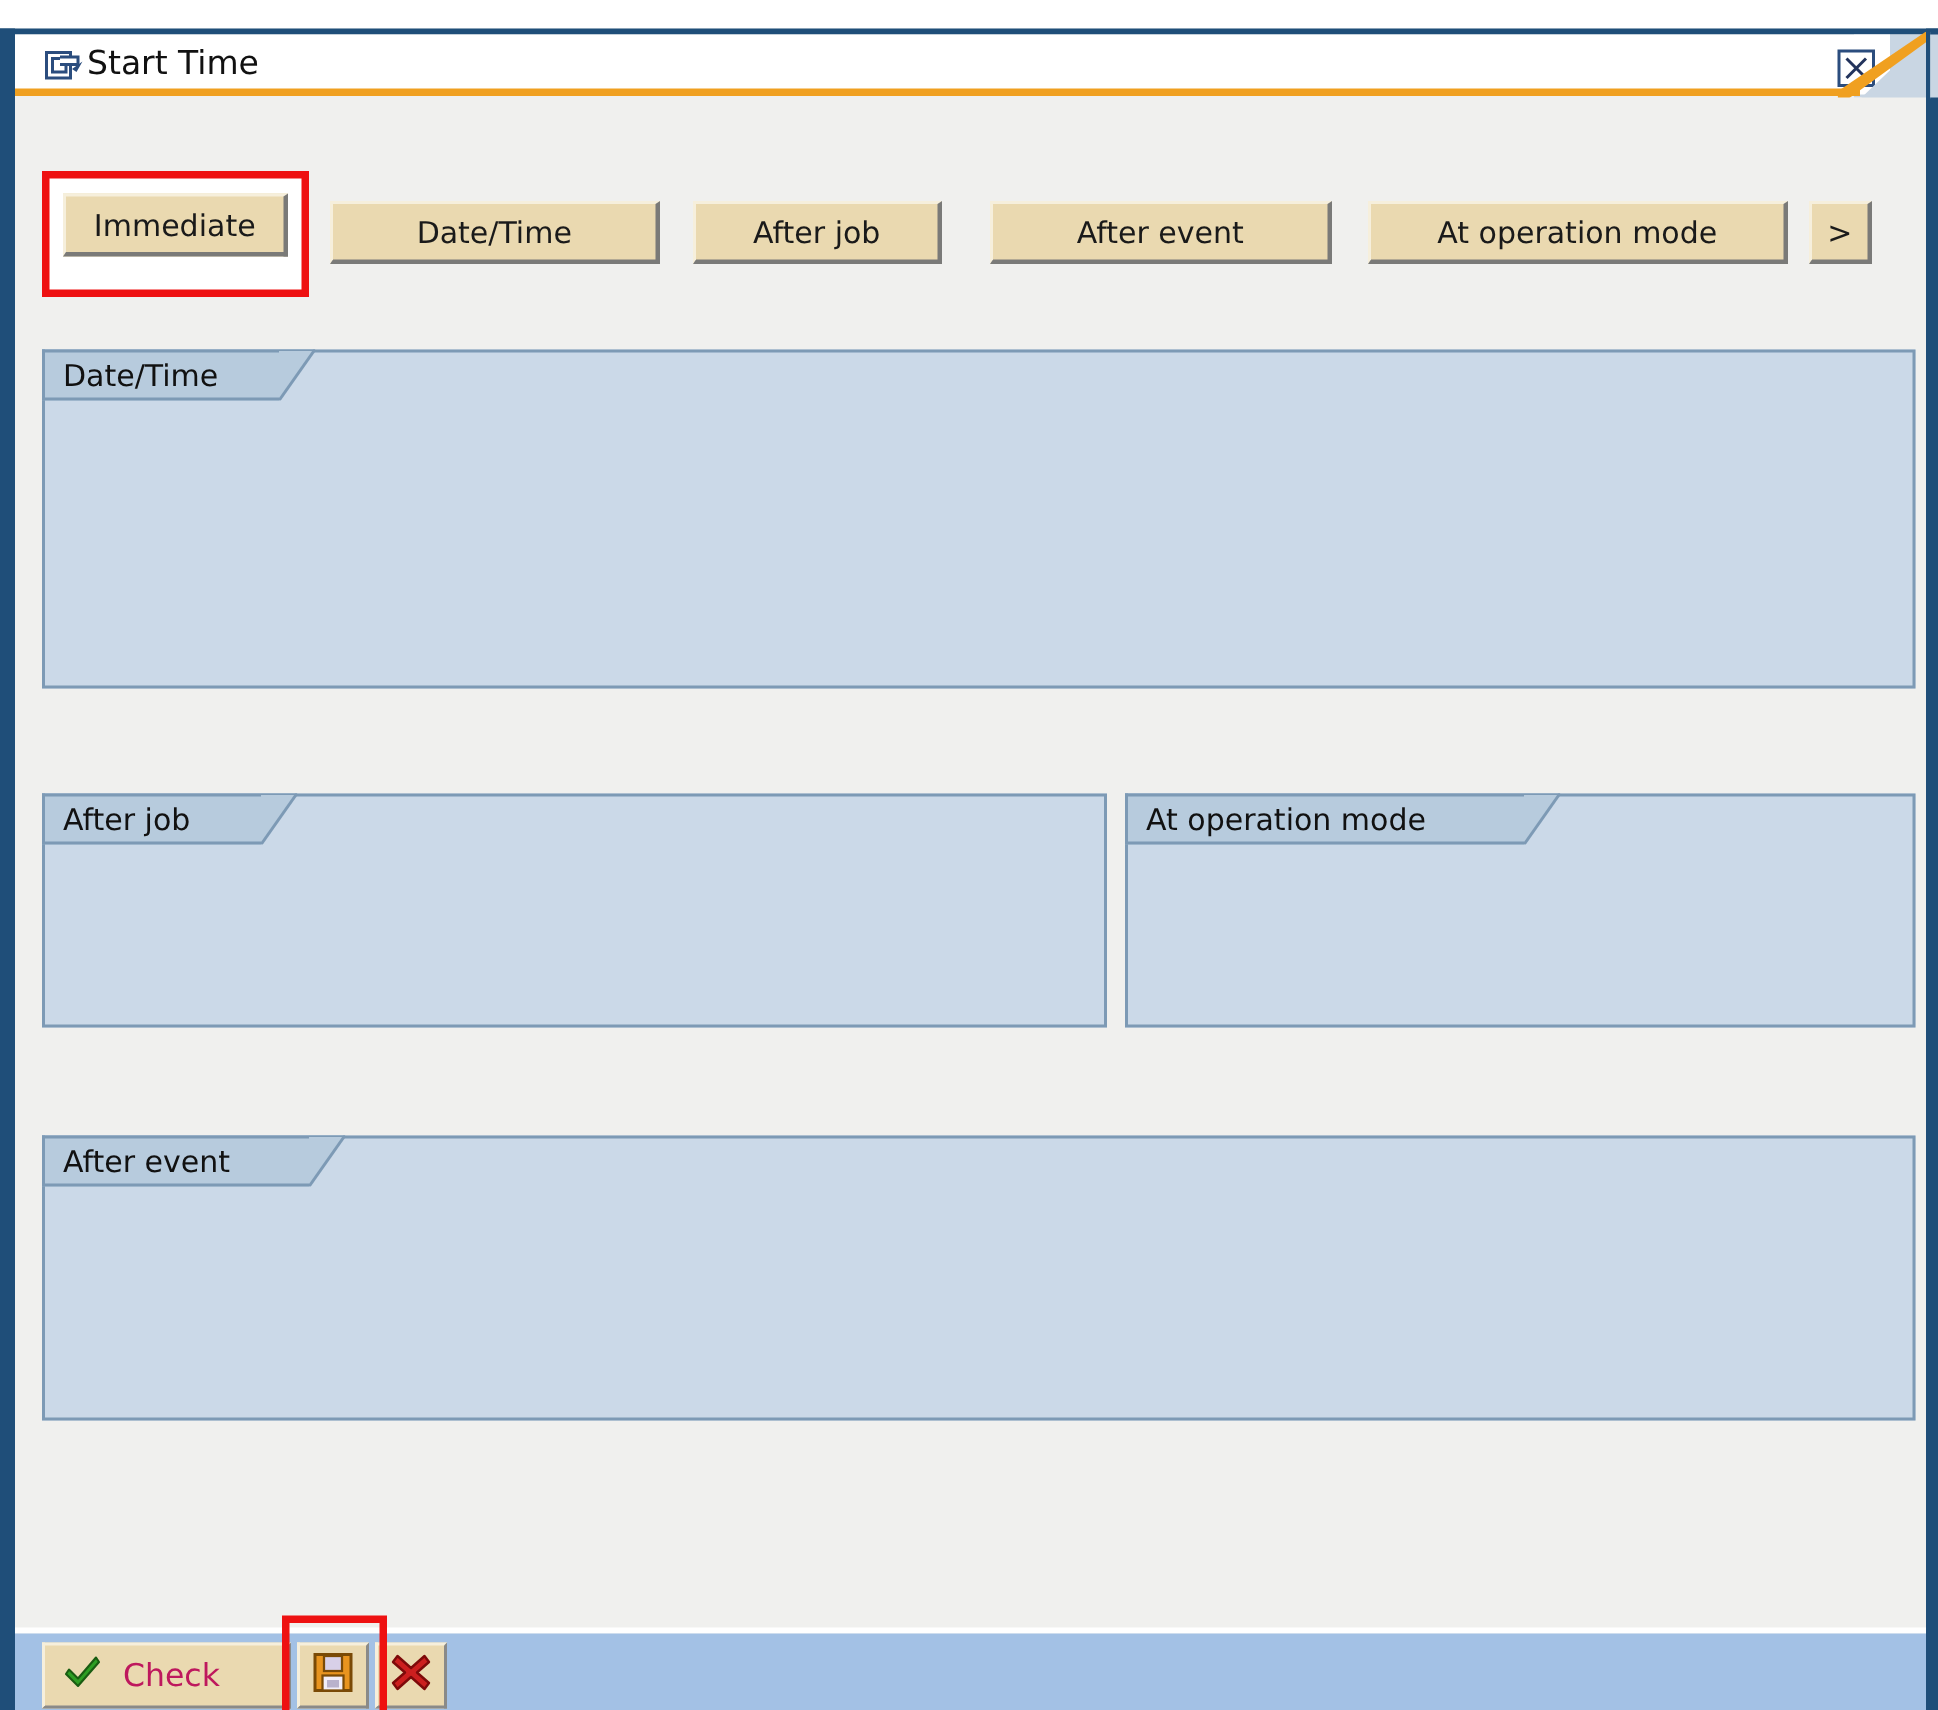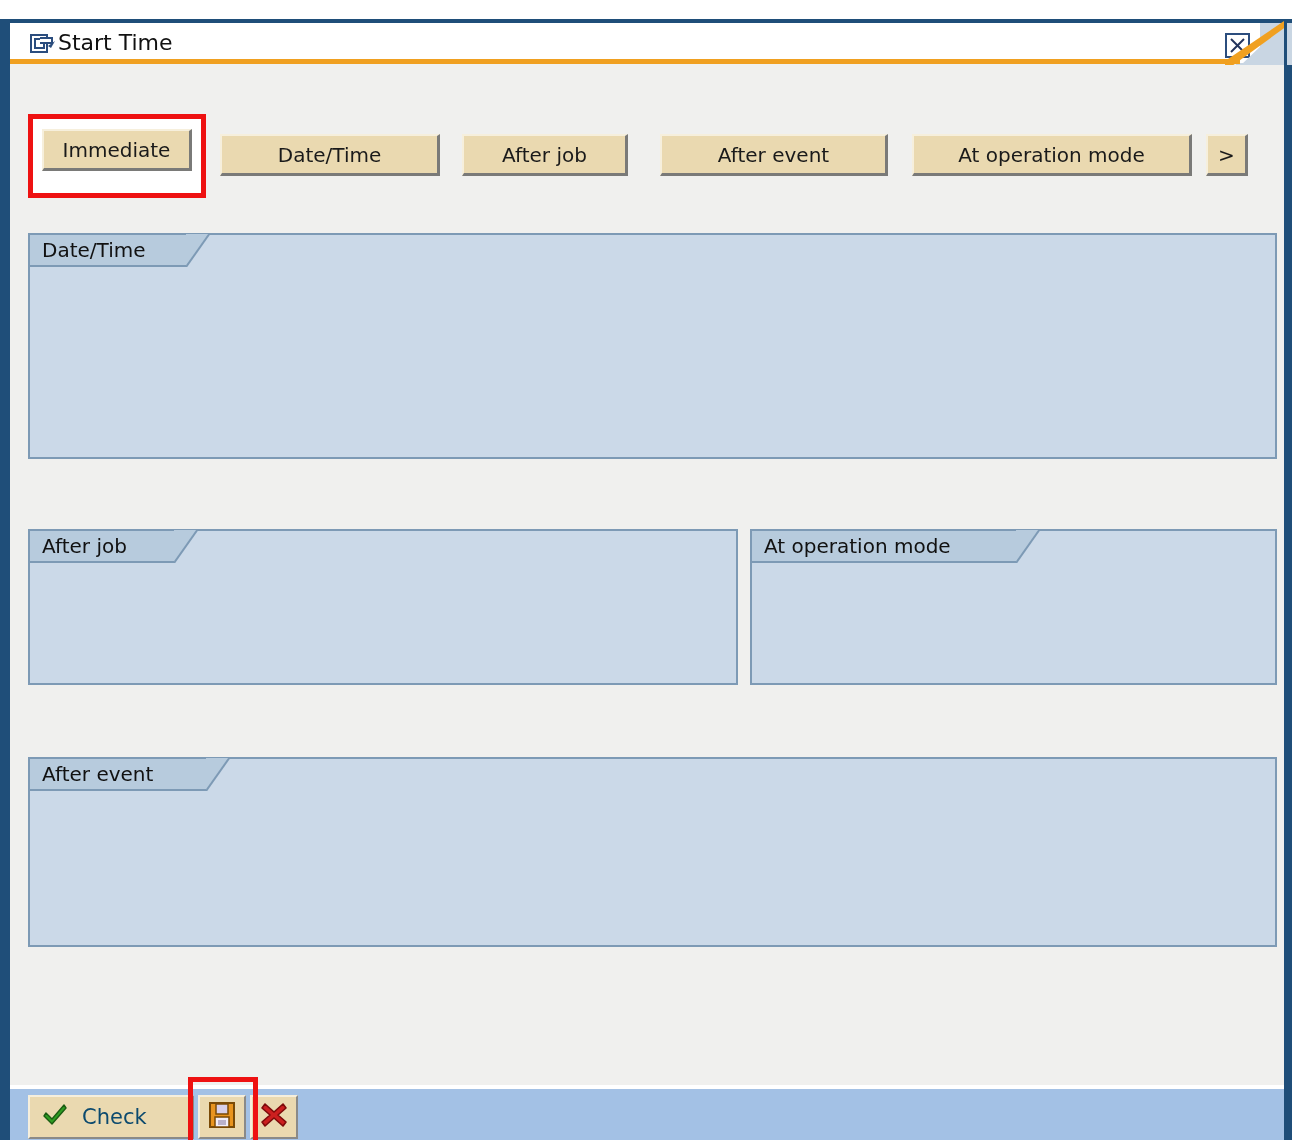--- a/index.html
+++ b/index.html
@@ -160,21 +160,21 @@
     background: #ead9b0;
     border-top: 2px solid #f6efdc;
     border-left: 2px solid #f6efdc;
     border-right: 2px solid #8a8a88;
     border-bottom: 2px solid #8a8a88;
     display: flex; align-items: center;
     cursor: pointer;
     white-space: nowrap;
   }
   .bb-label {
-    font-size: 21px; color: #0c4a6e;
+    font-size: 21px; color: #be185d;
   }
   .ico { display: block; }
 </style>
 </head>
 <body>
 
 <div id="window">
 
   <div class="frame-top"></div>
   <div class="frame-left"></div>

